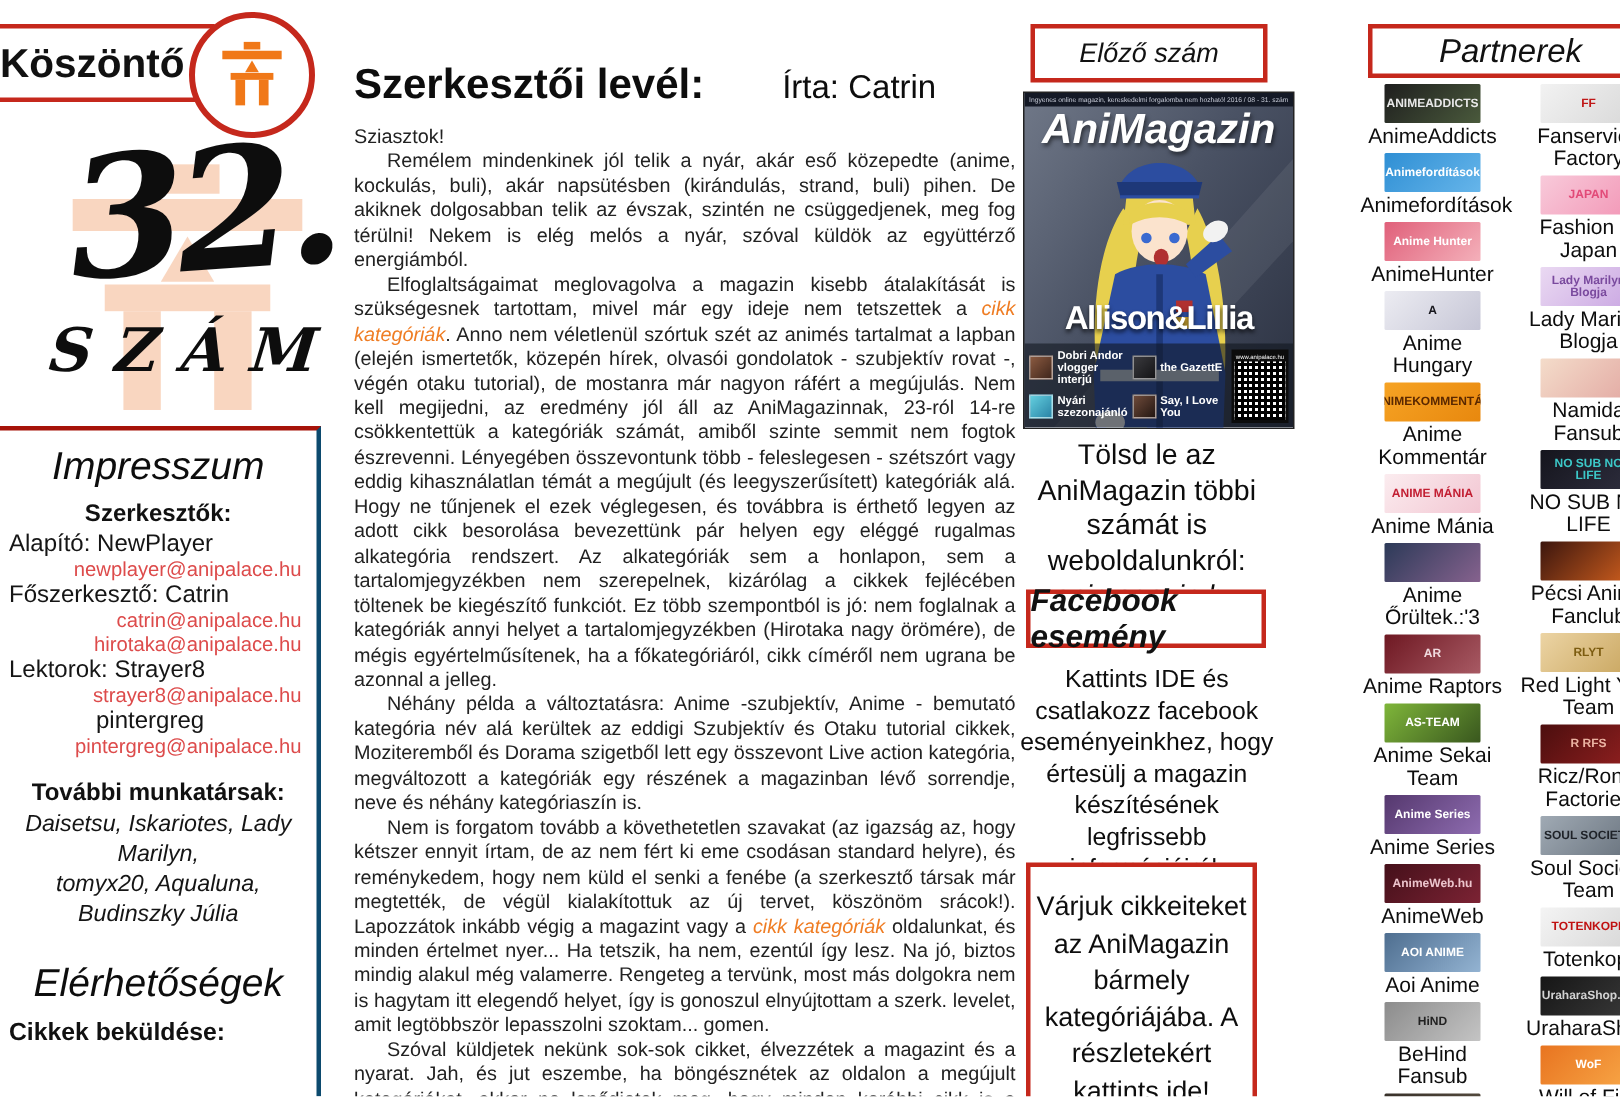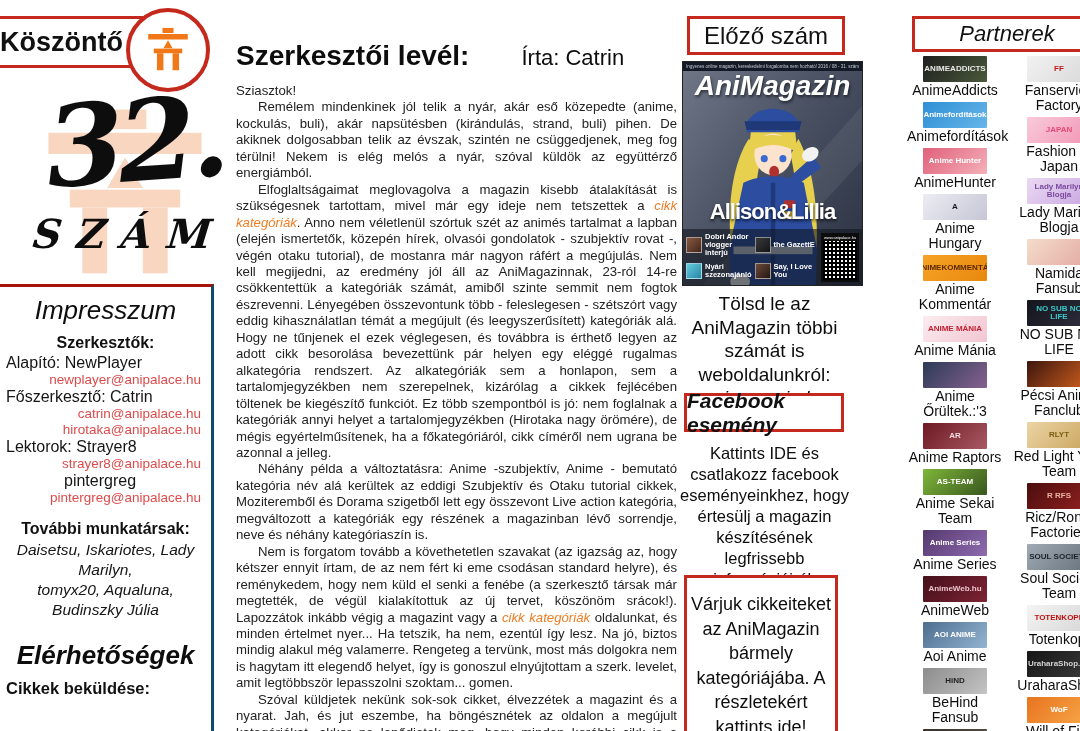--- a/index.html
+++ b/index.html
@@ -24,21 +24,21 @@
 
   
   .sidebar{position:absolute;left:0;top:284px;width:214px;height:447px;box-sizing:border-box;
     border-top:3px solid #a61309;border-right:3px solid #0c4a6e;padding:4px 6px 0 6px;}
   .side-header{font-style:italic;font-size:26px;text-align:center;margin:4px 0 8px 0;color:#0d0d0d;}
   .bold-center{font-weight:bold;font-size:16px;text-align:center;margin-bottom:2px;}
   .ed-line{font-size:16px;line-height:18px;color:#151515;}
   .ed-line.indent{padding-left:58px;}
   .ed-email{font-size:13.5px;line-height:16px;text-align:right;padding-right:4px;}
   .contrib{font-style:italic;font-size:15.5px;line-height:20px;text-align:center;color:#151515;}
-  .contact-label{font-weight:bold;font-size:16.5px;line-height:19px;}.mt14{margin-top:14px;}.mt20{margin-top:20px;font-weight:bold;}
+  .contact-label{font-weight:bold;font-size:16.5px;line-height:19px;}.mt14{margin-top:14px;}.mt20{margin-top:20px;}
 
   
   .letter{position:absolute;left:236px;top:40px;width:441px;}
   .letter-head{display:flex;align-items:baseline;}
   .letter-title{font-size:28px;font-weight:bold;color:#0d0d0d;}
   .letter-byline{font-size:22px;margin-left:52px;color:#0d0d0d;}
   .letter-body{margin-top:11px;}
   .letter-body p{margin:0;font-size:13.2px;line-height:16.45px;text-align:justify;
     text-indent:22px;color:#222;}
   .letter-body p.first{text-indent:0;}
@@ -61,21 +61,21 @@
   .thumb-ico{width:14px;height:14px;flex:0 0 14px;border:1px solid rgba(255,255,255,.5);}
   .thumb-label{font-size:7.5px;line-height:8px;font-weight:bold;color:#fff;}
   .qr-box{width:38px;display:flex;flex-direction:column;background:#0c0c0c;padding:2px;box-sizing:border-box;}
   .qr-caption{font-size:4px;color:#fff;text-align:center;margin-bottom:1px;}
   .qr-pattern{flex:1;background:
      repeating-linear-gradient(0deg,#000 0 2px,transparent 2px 4px),
      repeating-linear-gradient(90deg,#000 0 2px,#fff 2px 4px);}
 
   
   .red-box{border:3px solid #c5281c;background:#fff;display:flex;align-items:center;justify-content:center;}
-  .prev-box{position:absolute;left:687px;top:16px;width:152px;height:33px;font-size:24px;}
+  .prev-box{position:absolute;left:687px;top:16px;width:152px;height:33px;font-style:italic;font-size:18px;}
   .download-text{position:absolute;left:681px;top:292px;width:167px;text-align:center;
     font-size:19px;line-height:23.5px;color:#0d0d0d;}
   .download-text .lnk-it{font-style:italic;}
   .fb-box{position:absolute;left:684px;top:393px;width:154px;height:33px;
     font-style:italic;font-weight:bold;font-size:21px;}
   .fb-text{position:absolute;left:679px;top:443px;width:171px;text-align:center;
     font-size:16.5px;line-height:21px;color:#0d0d0d;}
   .submit-box{position:absolute;left:684px;top:575px;width:154px;height:170px;
     align-items:flex-start;justify-content:center;text-align:center;font-size:18px;line-height:24.5px;
     padding-top:14px;box-sizing:border-box;color:#0d0d0d;}

